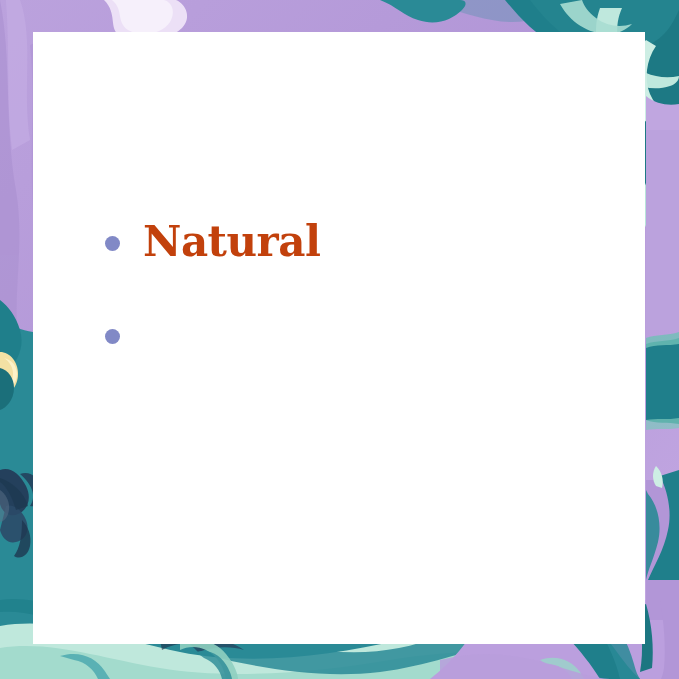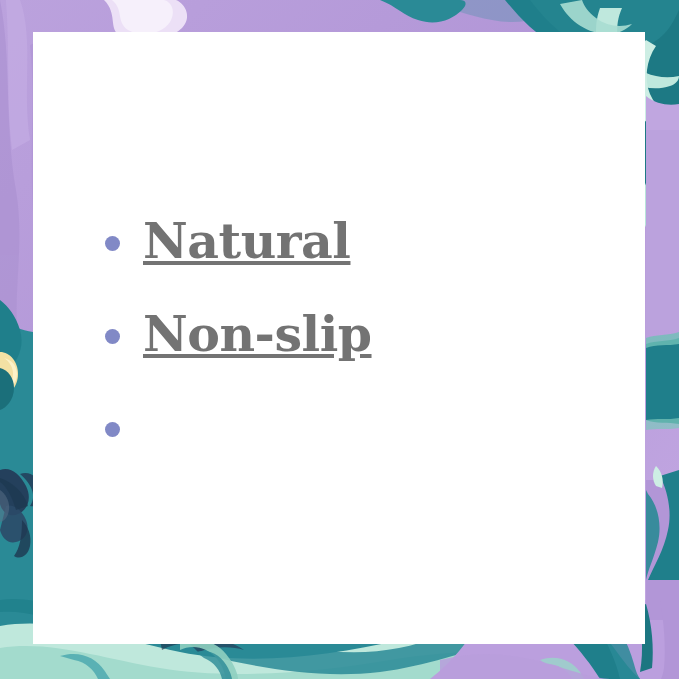--- a/index.html
+++ b/index.html
@@ -62,25 +62,24 @@
     height: 15px;
     border-radius: 50%;
     background: #8189c6;
     margin-right: 23px;
     margin-top: 4px;
   }
 
   .feature-label {
     font-family: "DejaVu Serif", "Liberation Serif", serif;
     font-weight: 700;
-    font-size: 49px;
+    font-size: 42px;
     line-height: 1;
-    color: #737373;
+    color: #c2410c;
     letter-spacing: -0.5px;
-    text-decoration: underline;
   }
 </style>
 </head>
 <body>
 
 <div id="canvas">
 
   <svg class="bg-art" viewBox="0 0 679 679" preserveAspectRatio="none">
     <defs>
       <linearGradient id="lavGrad" x1="0" y1="0" x2="1" y2="1">
@@ -202,24 +201,20 @@
 
   <div class="card">
 
     <ul class="feature-list">
 
       <li class="feature-item">
         <span class="bullet-dot"></span>
         <span class="feature-label">Natural</span>
       </li>
 
-      <li class="feature-item">
-        <span class="bullet-dot"></span>
-        <span class="feature-label">Non-slip</span>
-      </li>
 
       <li class="feature-item">
         <span class="bullet-dot"></span>
       </li>
 
     </ul>
   </div>
 
 </div>
 

